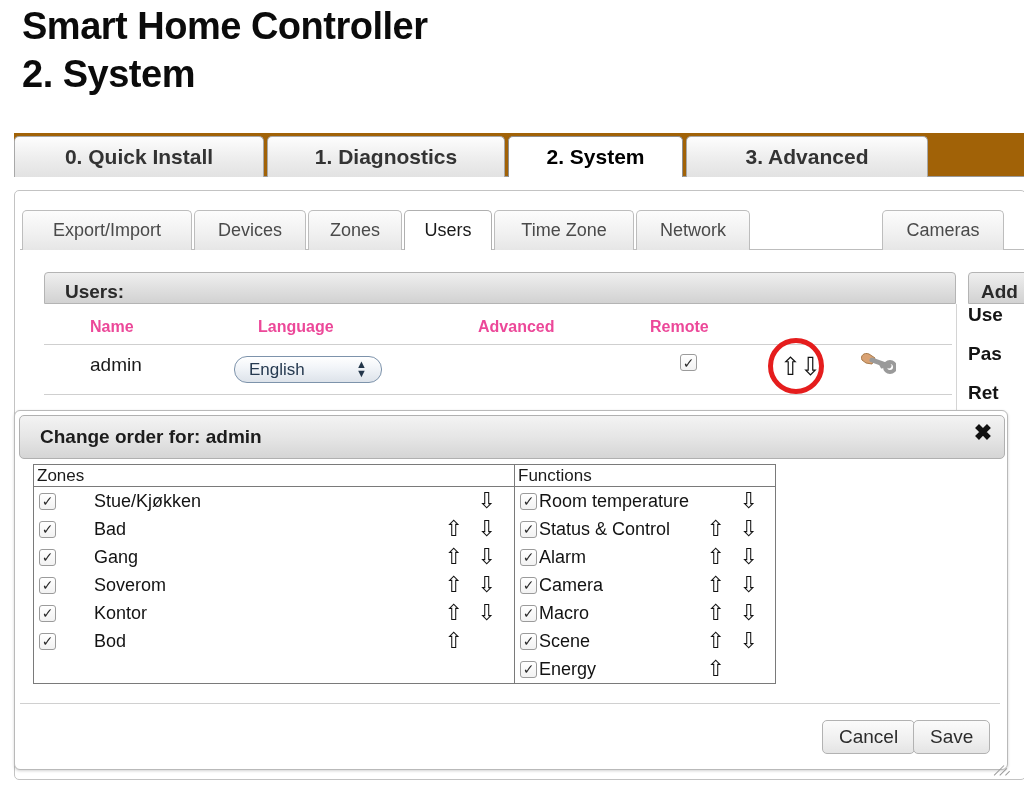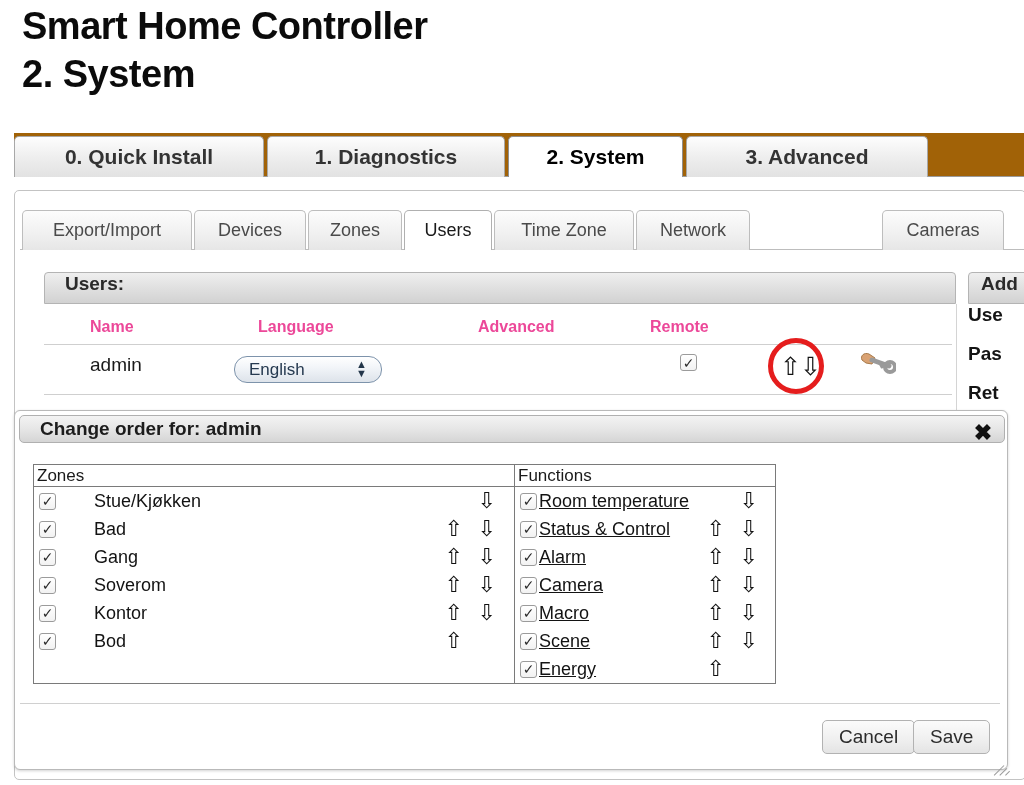--- a/index.html
+++ b/index.html
@@ -90,21 +90,21 @@
     z-index: 4;
   }
 
   
   .group-bar {
     position: absolute;
     height: 32px;
     background: linear-gradient(to bottom, #efefef 0%, #e0e0e0 50%, #d2d2d2 100%);
     border: 1px solid #b4b4b4;
     border-radius: 4px 4px 0 0;
-    display: flex; align-items: flex-start;
+    display: flex; align-items: flex-end;
     font-size: 19px; font-weight: bold; color: #2a2a2a;
     padding-left: 20px;
   }
   #users-group-bar { left: 44px; top: 272px; width: 912px; }
   #add-group-bar   { left: 968px; top: 272px; width: 200px; padding-left: 12px; }
   .uth {
     position: absolute;
     font-size: 16px; font-weight: bold; color: #ec4899;
     top: 6px;
   }
@@ -178,21 +178,21 @@
     position: absolute;
     left: 14px; top: 410px;
     width: 994px; height: 360px;
     background: #ffffff;
     border: 1px solid #b9b9b9;
     border-radius: 6px;
     box-shadow: 0 1px 3px rgba(0,0,0,0.18);
   }
   .dialog-titlebar {
     position: absolute; left: 4px; top: 4px;
-    width: 986px; height: 28px;
+    width: 986px; height: 44px;
     background: linear-gradient(to bottom,#f3f3f3 0%,#e6e6e6 50%,#d5d5d5 100%);
     border: 1px solid #b0b0b0;
     border-radius: 5px;
     display: flex; align-items: center;
   }
   .dialog-title {
     font-size: 19px; font-weight: bold; color: #1c1c1c;
     padding-left: 20px;
   }
   .dialog-close {
@@ -223,21 +223,21 @@
     height: 28px;
     display: flex; align-items: center;
   }
   .list-row .cb { flex: 0 0 auto; }
   .list-row .lbl {
     font-size: 18px; color: #131313;
   }
   #zones-box .list-row .cb { margin-left: 5px; }
   #zones-box .list-row .lbl { margin-left: 38px; }
   #funcs-box .list-row .cb { margin-left: 5px; }
-  #funcs-box .list-row .lbl { margin-left: 2px; text-decoration: underline; }
+  #funcs-box .list-row .lbl { margin-left: 2px; }
 
   .arrow-up, .arrow-down {
     position: absolute;
     font-size: 22px; color: #111; line-height: 22px;
     top: 3px;
   }
   #zones-box .arrow-up { right: 51px; }
   #zones-box .arrow-down { right: 18px; }
   #funcs-box .arrow-up { right: 50px; }
   #funcs-box .arrow-down { right: 17px; }

